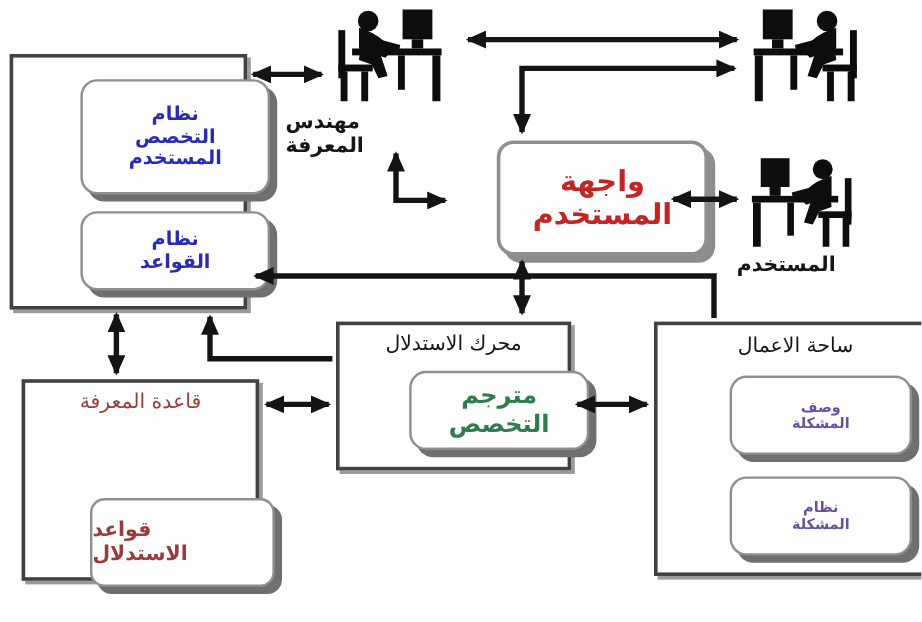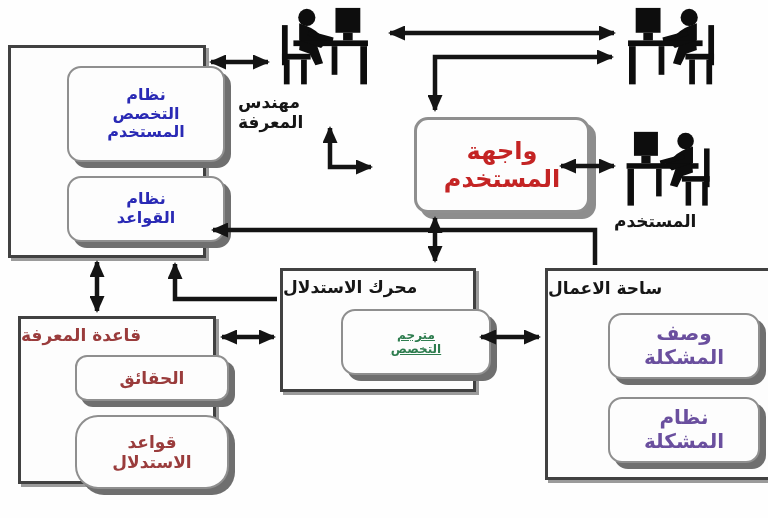--- a/index.html
+++ b/index.html
@@ -11,32 +11,32 @@
     position:absolute;background:#fdfdfd;border:3px solid #414141;
     box-shadow:3px 3px 0 #9b9b9b;box-sizing:border-box;
   }
   .roundbox{
     position:absolute;background:#fdfdfd;border:2px solid #8f8f8f;
     border-radius:14px;box-shadow:6px 6px 0 #6f6f6f;box-sizing:border-box;
     display:flex;flex-direction:column;align-items:center;justify-content:center;
     text-align:center;font-weight:bold;line-height:1.18;margin-left:36px;
   }
   .boxtitle{
-    position:absolute;left:0;right:0;text-align:left;font-weight:bold;
+    position:absolute;left:0;right:0;text-align:center;font-weight:normal;
     font-size:17px;color:var(--black);
   }
   .actor-label{
     position:absolute;text-align:left;font-weight:bold;font-size:17px;
     color:var(--black);
   }
   .blue{color:var(--blue);font-size:16px;}
   .red{color:var(--red);font-size:24px;}
-  .green{color:var(--green);font-size:12px;text-decoration:underline;}
+  .green{color:var(--green);font-size:20px;}
   .maroon{color:var(--maroon);font-size:17px;}
-  .purple{color:var(--purple);font-size:20px;}
+  .purple{color:var(--purple);font-size:12px;}
   .maroon-title{color:var(--maroon);}
   svg.overlay{position:absolute;left:0;top:0;pointer-events:none;z-index:6;}
   svg.person{position:absolute;z-index:2;}
   .node{z-index:3;}
 </style>
 </head>
 <body>
 
 <div id="canvas" dir="rtl">
 
@@ -94,24 +94,21 @@
   <div class="outerbox node" style="left:280px;top:268px;width:196px;height:124px;">
     <div class="boxtitle" style="top:6px;">محرك الاستدلال</div>
     <div class="roundbox" style="left:22px;top:38px;width:150px;height:66px;">
       <span class="green">مترجم</span>
       <span class="green">التخصص</span>
     </div>
   </div>
 
   <div class="outerbox node" style="left:18px;top:316px;width:198px;height:168px;">
     <div class="boxtitle maroon-title" style="top:6px;">قاعدة المعرفة</div>
-    <div class="roundbox" style="left:18px;top:36px;width:154px;height:46px;border-radius:12px;">
-      <span class="maroon">الحقائق</span>
-    </div>
-    <div class="roundbox" style="left:18px;top:96px;width:154px;height:74px;border-radius:23px;">
+    <div class="roundbox" style="left:18px;top:96px;width:154px;height:74px;border-radius:12px;align-items:flex-end;">
       <span class="maroon">قواعد</span>
       <span class="maroon">الاستدلال</span>
     </div>
   </div>
 
   <div class="outerbox node" style="left:545px;top:268px;width:236px;height:212px;">
     <div class="boxtitle" style="top:7px;">ساحة الاعمال</div>
     <div class="roundbox" style="left:24px;top:42px;width:152px;height:66px;">
       <span class="purple">وصف</span>
       <span class="purple">المشكلة</span>

